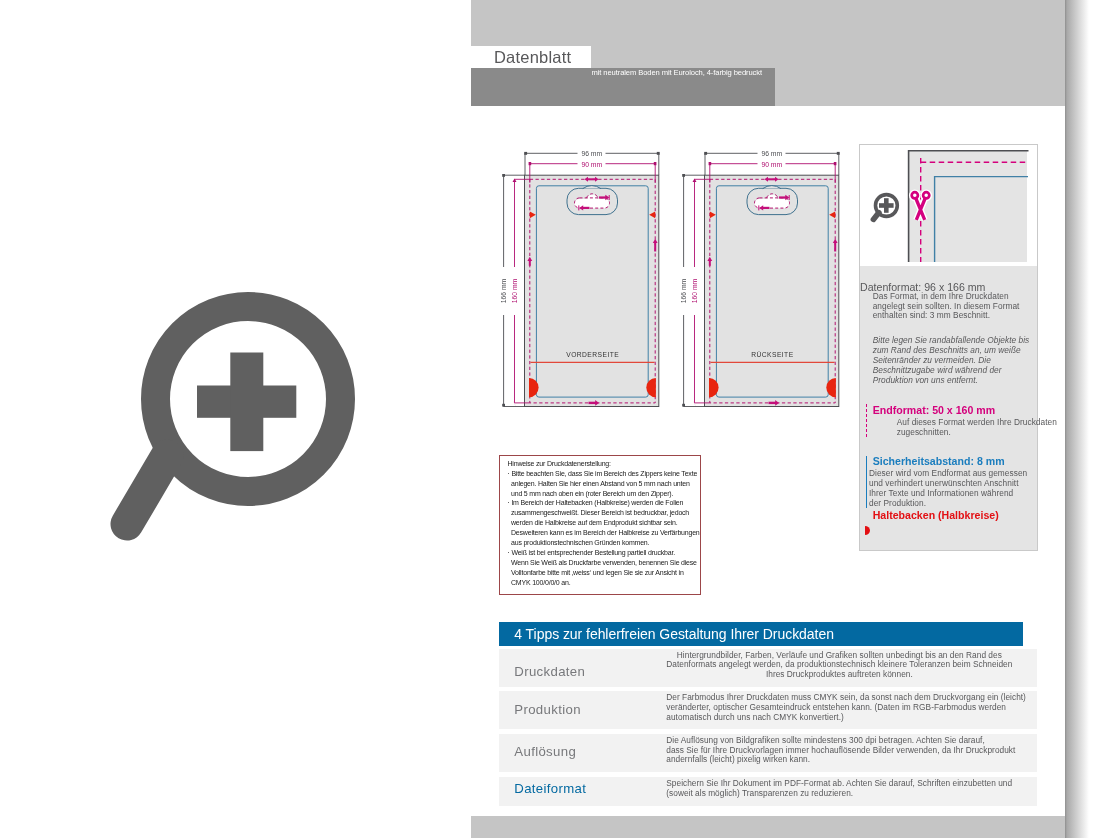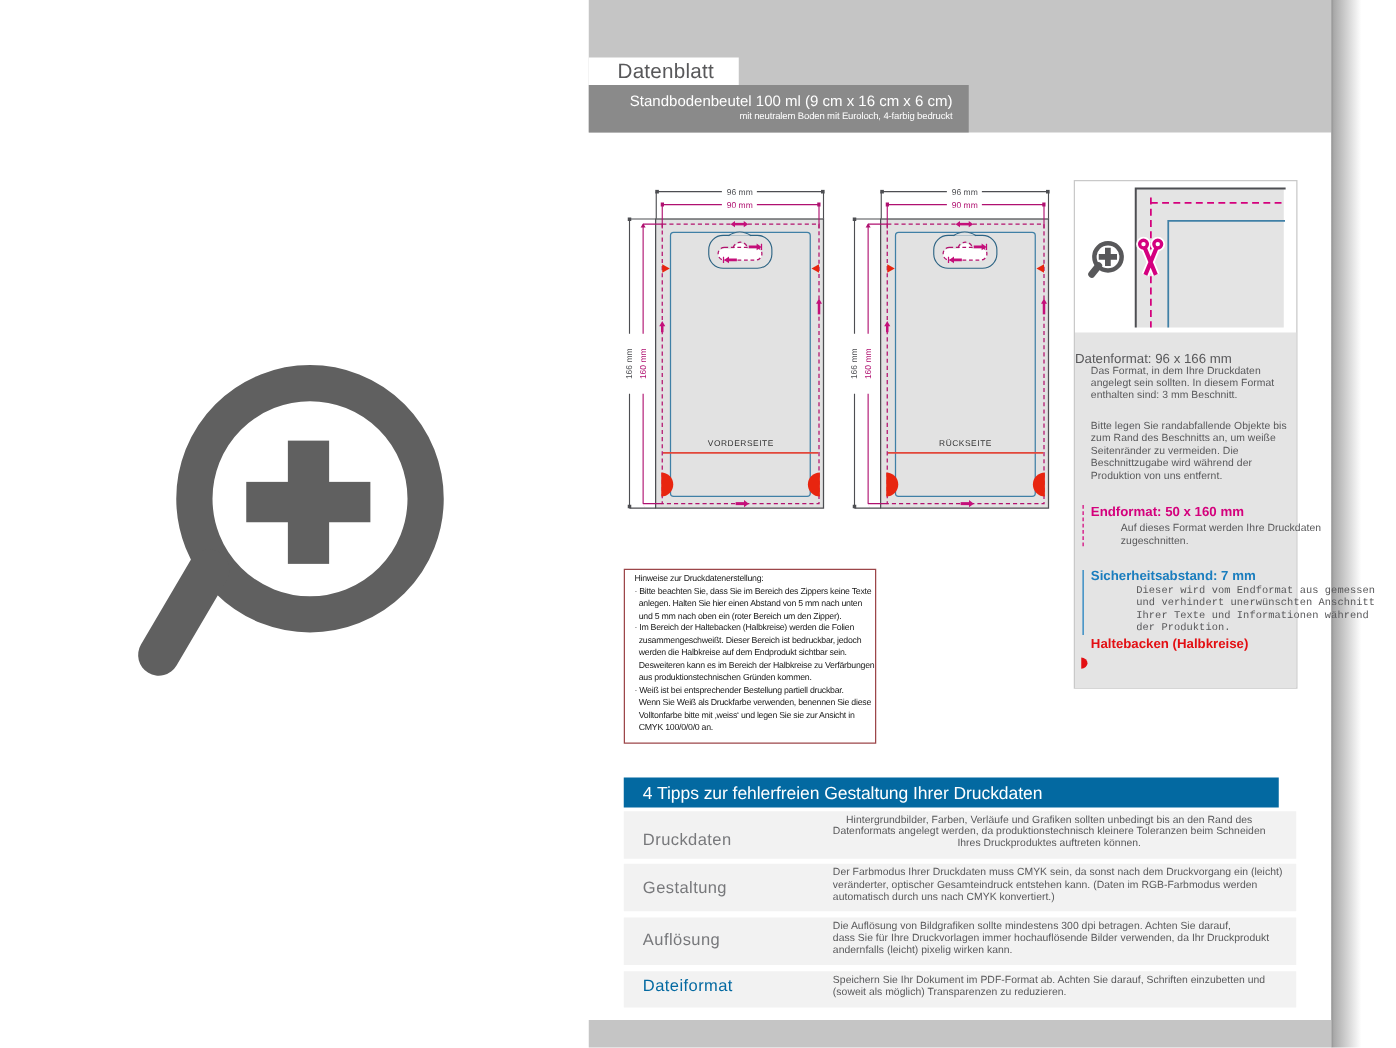--- a/index.html
+++ b/index.html
@@ -10,40 +10,39 @@
 </head>
 <body>
 
 <div class="abs" style="left:471px;top:0;width:594px;height:106px;background:#c5c5c5;"></div>
 
 <div class="abs" style="left:1065px;top:0;width:28px;height:838px;background:linear-gradient(to right,#8f8f8f 0px,#a9a9a9 2px,rgba(255,255,255,0) 24px);"></div>
 
 <div class="abs gray" style="left:471px;top:46px;width:120px;height:22px;background:#fff;font-size:16.5px;line-height:23px;letter-spacing:0.2px;padding-left:23px;box-sizing:border-box;">Datenblatt</div>
 
 <div class="abs" style="left:471px;top:68px;width:304px;height:38px;background:#8a8a8a;color:#fff;text-align:right;box-sizing:border-box;padding-right:13px;">
-  <div style="font-size:12px;line-height:13px;margin-top:7px;letter-spacing:0;">Standbodenbeutel 100 ml (9 cm x 16 cm x 6 cm)</div>
   <div style="font-size:7.6px;line-height:10px;letter-spacing:-0.1px;">mit neutralem Boden mit Euroloch, 4-farbig bedruckt</div>
 </div>
 
 <div class="abs" style="left:471px;top:816px;width:594px;height:22px;background:#c5c5c5;"></div>
 
 <div class="abs" style="left:859px;top:144px;width:179px;height:407px;border:1px solid #c9c9c9;box-sizing:border-box;background:#fff;"></div>
 <div class="abs" style="left:860px;top:266px;width:177px;height:284px;background:#e4e4e4;"></div>
 
 <div class="abs gray" style="left:860px;top:281px;font-size:10.6px;font-weight:normal;letter-spacing:0;">Datenformat: 96 x 166 mm</div>
 <div class="abs gray" style="left:872.7px;top:292px;font-size:8.3px;line-height:9.7px;letter-spacing:0.05px;">Das Format, in dem Ihre Druckdaten<br>angelegt sein sollten. In diesem Format<br>enthalten sind: 3 mm Beschnitt.</div>
-<div class="abs gray" style="left:872.7px;top:334.5px;font-size:8.3px;line-height:10px;letter-spacing:0.05px;">Bitte legen Sie randabfallende Objekte bis<br>zum Rand des Beschnitts an, um weiße<br>Seitenränder zu vermeiden. Die<br>Beschnittzugabe wird während der<br>Produktion von uns entfernt.</div>
+<div class="abs gray" style="left:872.7px;top:334.5px;font-size:8.3px;line-height:10px;letter-spacing:0.05px;font-style:italic;">Bitte legen Sie randabfallende Objekte bis<br>zum Rand des Beschnitts an, um weiße<br>Seitenränder zu vermeiden. Die<br>Beschnittzugabe wird während der<br>Produktion von uns entfernt.</div>
 
 <div class="abs" style="left:866px;top:404px;width:0;height:33px;border-left:1.6px dashed #d4007c;"></div>
 <div class="abs" style="left:872.7px;top:403.5px;font-size:10.6px;font-weight:bold;color:#d4007c;letter-spacing:0;">Endformat: 50 x 160 mm</div>
 <div class="abs gray" style="left:872.7px;top:416.5px;font-size:8.3px;line-height:10.9px;letter-spacing:0.05px;margin-left:24px;">Auf dieses Format werden Ihre Druckdaten<br>zugeschnitten.</div>
 
 <div class="abs" style="left:866px;top:456px;width:0;height:52px;border-left:1.6px solid #1a7dbe;"></div>
-<div class="abs" style="left:872.7px;top:454.5px;font-size:10.6px;font-weight:bold;color:#1a7dbe;letter-spacing:0;">Sicherheitsabstand: 7 mm</div>
-<div class="abs gray" style="left:909px;top:467.5px;font-size:8.3px;line-height:10.2px;letter-spacing:0.05px;font-family:Liberation Mono, monospace;">Dieser wird vom Endformat aus gemessen<br>und verhindert unerwünschten Anschnitt<br>Ihrer Texte und Informationen während<br>der Produktion.</div>
+<div class="abs" style="left:872.7px;top:454.5px;font-size:10.6px;font-weight:bold;color:#1a7dbe;letter-spacing:0;">Sicherheitsabstand: 8 mm</div>
+<div class="abs gray" style="left:869px;top:467.5px;font-size:8.3px;line-height:10.2px;letter-spacing:0.05px;">Dieser wird vom Endformat aus gemessen<br>und verhindert unerwünschten Anschnitt<br>Ihrer Texte und Informationen während<br>der Produktion.</div>
 
 <div class="abs" style="left:864.9px;top:526px;width:4.9px;height:9px;background:#e30f13;border-radius:0 5px 5px 0 / 0 4.5px 4.5px 0;"></div>
 <div class="abs" style="left:872.7px;top:509px;font-size:10.6px;font-weight:bold;color:#e30f13;letter-spacing:0;">Haltebacken (Halbkreise)</div>
 
 <div class="abs" style="left:499px;top:455px;width:202px;height:140px;border:1.4px solid #9c4649;box-sizing:border-box;background:#fff;color:#1a1a1a;font-size:7px;line-height:9.97px;letter-spacing:-0.2px;padding:2.6px 0 0 7.5px;white-space:nowrap;">
 Hinweise zur Druckdatenerstellung:<br>
 · Bitte beachten Sie, dass Sie im Bereich des Zippers keine Texte<br>
 &nbsp;&nbsp;anlegen. Halten Sie hier einen Abstand von 5 mm nach unten<br>
 &nbsp;&nbsp;und 5 mm nach oben ein (roter Bereich um den Zipper).<br>
 · Im Bereich der Haltebacken (Halbkreise) werden die Folien<br>
@@ -57,21 +56,21 @@
 &nbsp;&nbsp;CMYK 100/0/0/0 an.
 </div>
 
 <div class="abs" style="left:499px;top:622px;width:524px;height:24px;background:#0369a1;color:#fff;font-size:14px;line-height:25px;padding-left:15.3px;box-sizing:border-box;letter-spacing:-0.05px;font-weight:400;">4 Tipps zur fehlerfreien Gestaltung Ihrer Druckdaten</div>
 
 <div class="abs" style="left:499px;top:648.8px;width:538px;height:38.2px;background:#f2f2f2;"></div>
 <div class="abs" style="left:514.3px;top:663.5px;font-size:13.2px;color:#77787b;letter-spacing:0.35px;">Druckdaten</div>
 <div class="abs gray" style="left:666.3px;top:650.5px;font-size:8.3px;line-height:9.85px;letter-spacing:0.03px;text-align:center;">Hintergrundbilder, Farben, Verläufe und Grafiken sollten unbedingt bis an den Rand des<br>Datenformats angelegt werden, da produktionstechnisch kleinere Toleranzen beim Schneiden<br>Ihres Druckproduktes auftreten können.</div>
 
 <div class="abs" style="left:499px;top:691.4px;width:538px;height:37.9px;background:#f2f2f2;"></div>
-<div class="abs" style="left:514.3px;top:702px;font-size:13.2px;color:#77787b;letter-spacing:0.35px;">Gestaltung</div>
+<div class="abs" style="left:514.3px;top:702px;font-size:13.2px;color:#77787b;letter-spacing:0.35px;">Produktion</div>
 <div class="abs gray" style="left:666.3px;top:693px;font-size:8.3px;line-height:9.85px;letter-spacing:0.03px;">Der Farbmodus Ihrer Druckdaten muss CMYK sein, da sonst nach dem Druckvorgang ein (leicht)<br>veränderter, optischer Gesamteindruck entstehen kann. (Daten im RGB-Farbmodus werden<br>automatisch durch uns nach CMYK konvertiert.)</div>
 
 <div class="abs" style="left:499px;top:734.2px;width:538px;height:37.9px;background:#f2f2f2;"></div>
 <div class="abs" style="left:514.3px;top:744px;font-size:13.2px;color:#77787b;letter-spacing:0.35px;">Auflösung</div>
 <div class="abs gray" style="left:666.3px;top:735.8px;font-size:8.3px;line-height:9.85px;letter-spacing:0.03px;">Die Auflösung von Bildgrafiken sollte mindestens 300 dpi betragen. Achten Sie darauf,<br>dass Sie für Ihre Druckvorlagen immer hochauflösende Bilder verwenden, da Ihr Druckprodukt<br>andernfalls (leicht) pixelig wirken kann.</div>
 
 <div class="abs" style="left:499px;top:777.1px;width:538px;height:28.5px;background:#f2f2f2;"></div>
 <div class="abs" style="left:514.3px;top:781px;font-size:13.2px;color:#0369a1;letter-spacing:0.35px;">Dateiformat</div>
 <div class="abs gray" style="left:666.3px;top:778.8px;font-size:8.3px;line-height:9.85px;letter-spacing:0.03px;">Speichern Sie Ihr Dokument im PDF-Format ab. Achten Sie darauf, Schriften einzubetten und<br>(soweit als möglich) Transparenzen zu reduzieren.</div>
 

